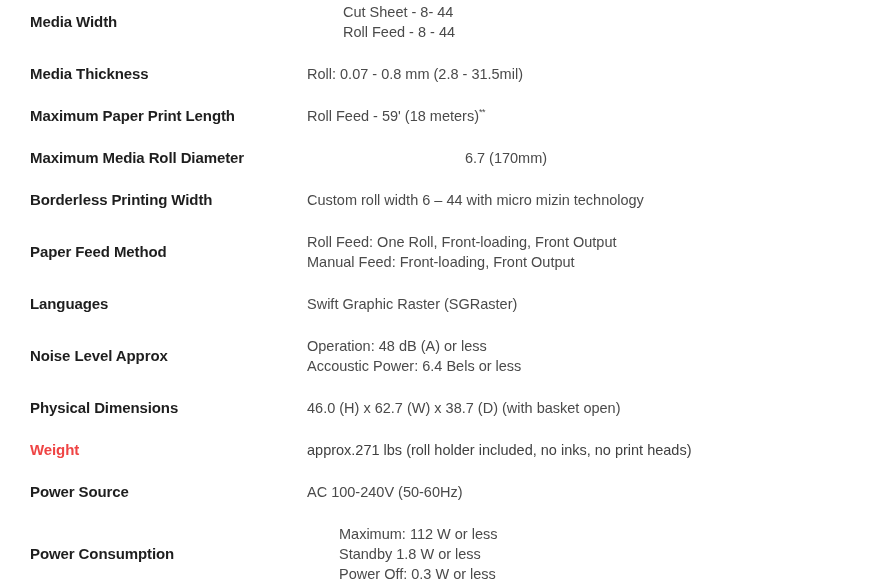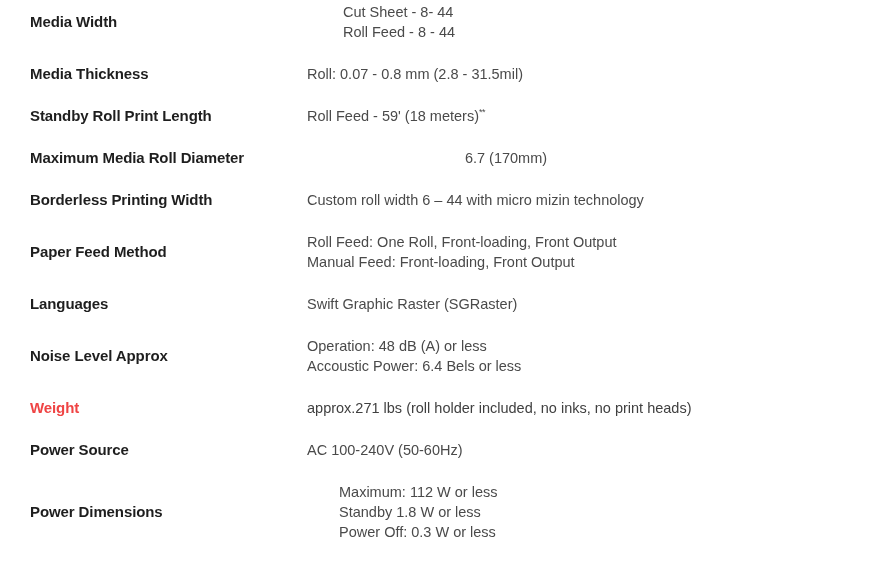--- a/index.html
+++ b/index.html
@@ -61,21 +61,21 @@
   </div>
 
   <div class="spec-row">
     <div class="spec-label" style="color: rgb(30, 30, 30);">Media Thickness</div>
     <div class="spec-value" style="color: rgb(74, 74, 74);">
         <div class="value-line">Roll: 0.07 - 0.8 mm (2.8 - 31.5mil)</div>
       </div>
   </div>
 
   <div class="spec-row">
-    <div class="spec-label" style="color: rgb(30, 30, 30);">Standby Roll Print Length</div>
+    <div class="spec-label" style="color: rgb(30, 30, 30);">Maximum Paper Print Length</div>
     <div class="spec-value" style="color: rgb(74, 74, 74);">
         <div class="value-line">Roll Feed - 59' (18 meters)<sup>**</sup></div>
       </div>
   </div>
 
   <div class="spec-row">
     <div class="spec-label" style="color: rgb(30, 30, 30);">Maximum Media Roll Diameter</div>
     <div class="spec-value" style="color: rgb(74, 74, 74); text-align: center;">
         <div class="value-line">6.7 (170mm)</div>
       </div>
@@ -104,36 +104,42 @@
   </div>
 
   <div class="spec-row">
     <div class="spec-label" style="color: rgb(30, 30, 30);">Noise Level Approx</div>
     <div class="spec-value" style="color: rgb(74, 74, 74);">
         <div class="value-line">Operation: 48 dB (A) or less</div>
         <div class="value-line">Accoustic Power: 6.4 Bels or less</div>
       </div>
   </div>
 
+  <div class="spec-row">
+    <div class="spec-label" style="color: rgb(30, 30, 30);">Physical Dimensions</div>
+    <div class="spec-value" style="color: rgb(74, 74, 74);">
+        <div class="value-line">46.0 (H) x 62.7 (W) x 38.7 (D) (with basket open)</div>
+      </div>
+  </div>
 
   <div class="spec-row">
     <div class="spec-label" style="color: #ef4444;">Weight</div>
     <div class="spec-value" style="color: #404040;">
         <div class="value-line">approx.271 lbs (roll holder included, no inks, no print heads)</div>
       </div>
   </div>
 
   <div class="spec-row">
     <div class="spec-label" style="color: rgb(30, 30, 30);">Power Source</div>
     <div class="spec-value" style="color: rgb(74, 74, 74);">
         <div class="value-line">AC 100-240V (50-60Hz)</div>
       </div>
   </div>
 
   <div class="spec-row">
-    <div class="spec-label" style="color: rgb(30, 30, 30);">Power Dimensions</div>
+    <div class="spec-label" style="color: rgb(30, 30, 30);">Power Consumption</div>
     <div class="spec-value" style="color: rgb(74, 74, 74); margin-left: 32px;">
         <div class="value-line">Maximum: 112 W or less</div>
         <div class="value-line">Standby 1.8 W or less</div>
         <div class="value-line">Power Off: 0.3 W or less</div>
       </div>
   </div>
 </div>
 
 </body></html>

